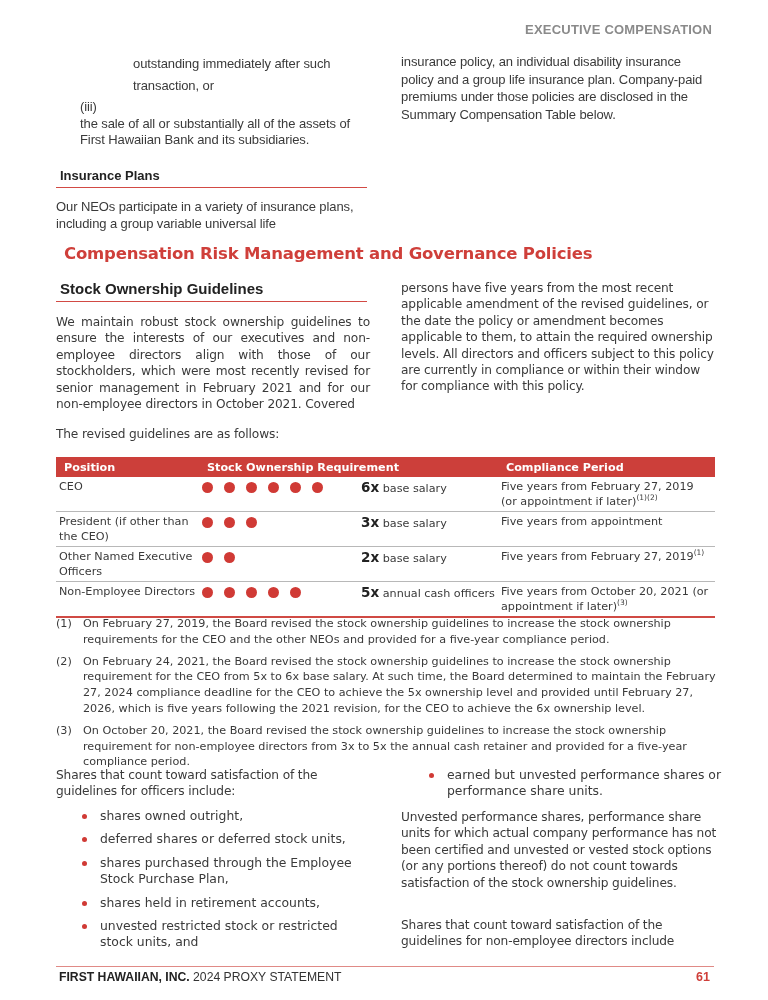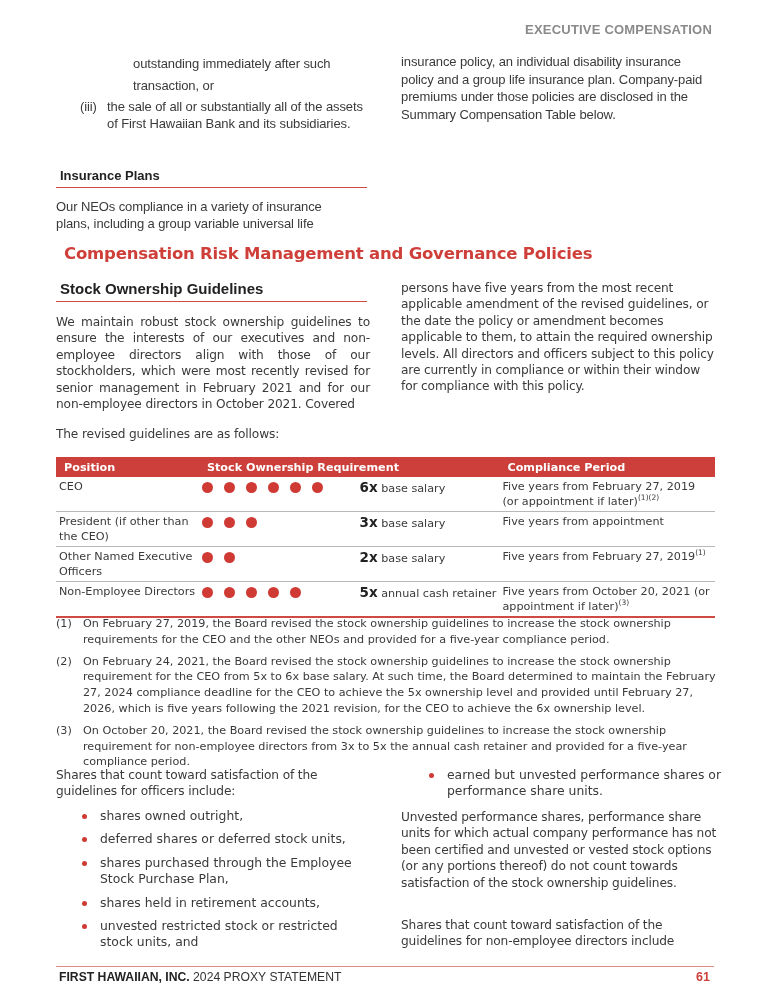--- a/index.html
+++ b/index.html
@@ -38,29 +38,29 @@
 </style>
 </head>
 <body>
 
 <div class="abs running-head">EXECUTIVE COMPENSATION</div>
 
 <div class="abs body-text cond" style="top:53px; left:133px; width:240px; line-height:22px;">
   <div>outstanding immediately after such</div>
   <div>transaction, or</div>
 </div>
-<div class="abs body-text cond" style="top:99px; left:80px; width:290px; display:flex; line-height:16.5px;">
+<div class="abs body-text cond" style="top:99px; left:80px; width:290px; display:flex; line-height:16.5px;flex-direction:column;">
   <span style="width:27px; flex:none;">(iii)</span>
   <span>the sale of all or substantially all of the assets of First Hawaiian Bank and its subsidiaries.</span>
 </div>
 
 <div class="abs body-text cond" style="top:53px; left:401px; width:316px; line-height:17.5px;">insurance policy, an individual disability insurance policy and a group life insurance plan. Company-paid premiums under those policies are disclosed in the Summary Compensation Table below.</div>
 
 <div class="abs subhead" style="top:168px; left:56px; width:311px;">Insurance Plans</div>
-<div class="abs body-text cond" style="top:198px; left:56px; width:300px; line-height:17px;">Our NEOs compliance in a variety of insurance plans, including a group variable universal life</div>
+<div class="abs body-text cond" style="top:198px; left:56px; width:300px; line-height:17px;">Our NEOs participate in a variety of insurance plans, including a group variable universal life</div>
 
 <div class="abs section-title" style="top:244px; left:56px;margin-left:8px;">Compensation Risk Management and Governance Policies</div>
 
 <div class="abs subhead" style="top:280px; left:56px; width:311px; font-size:15px;">Stock Ownership Guidelines</div>
 <div class="abs body-text" style="top:314px; left:56px; width:314px; font-size:12.2px; text-align:justify;">We maintain robust stock ownership guidelines to ensure the interests of our executives and non-employee directors align with those of our stockholders, which were most recently revised for senior management in February 2021 and for our non-employee directors in October 2021. Covered</div>
 <div class="abs body-text" style="top:280px; left:401px; width:316px; font-size:12.2px;">persons have five years from the most recent applicable amendment of the revised guidelines, or the date the policy or amendment becomes applicable to them, to attain the required ownership levels. All directors and officers subject to this policy are currently in compliance or within their window for compliance with this policy.</div>
 <div class="abs body-text" style="top:426px; left:56px; font-size:12.2px;">The revised guidelines are as follows:</div>
 
 <table class="abs guide" style="top:457px; left:56px;">
   <colgroup>
@@ -116,21 +116,21 @@
         <span>Five years from February 27, 2019</span><sup>(1)</sup>
       </td>
     </tr>
     <tr style="height:34px;">
       <td style="white-space:nowrap;">Non-Employee Directors</td>
       <td style="padding-top:4px;">
         <span class="dot"></span><span class="dot"></span><span class="dot"></span><span class="dot"></span><span class="dot"></span>
       </td>
       <td style="padding-left:7px; white-space:nowrap;">
         <span class="mult">5x</span>
-        <span>annual cash retainer</span>
+        <span>annual cash officers</span>
       </td>
       <td>
         <span>Five years from October 20, 2021 (or appointment if later)</span><sup>(3)</sup>
       </td>
     </tr>
   </tbody>
 </table>
 
 <div class="abs" style="top:616px; left:56px; width:660px;">
   <div class="fn">

